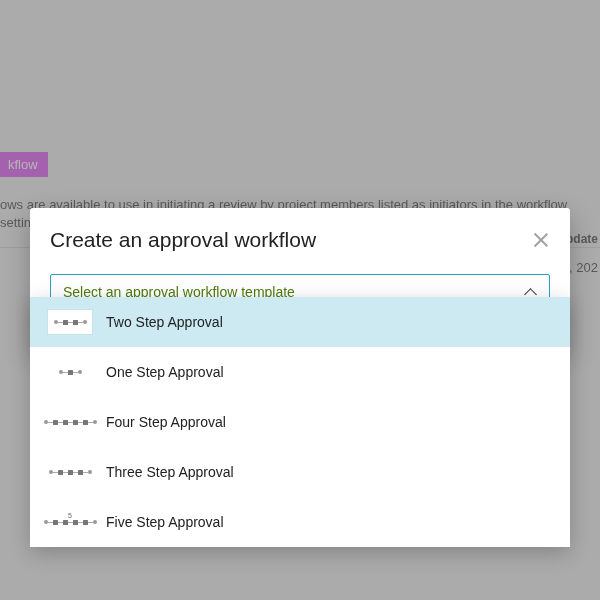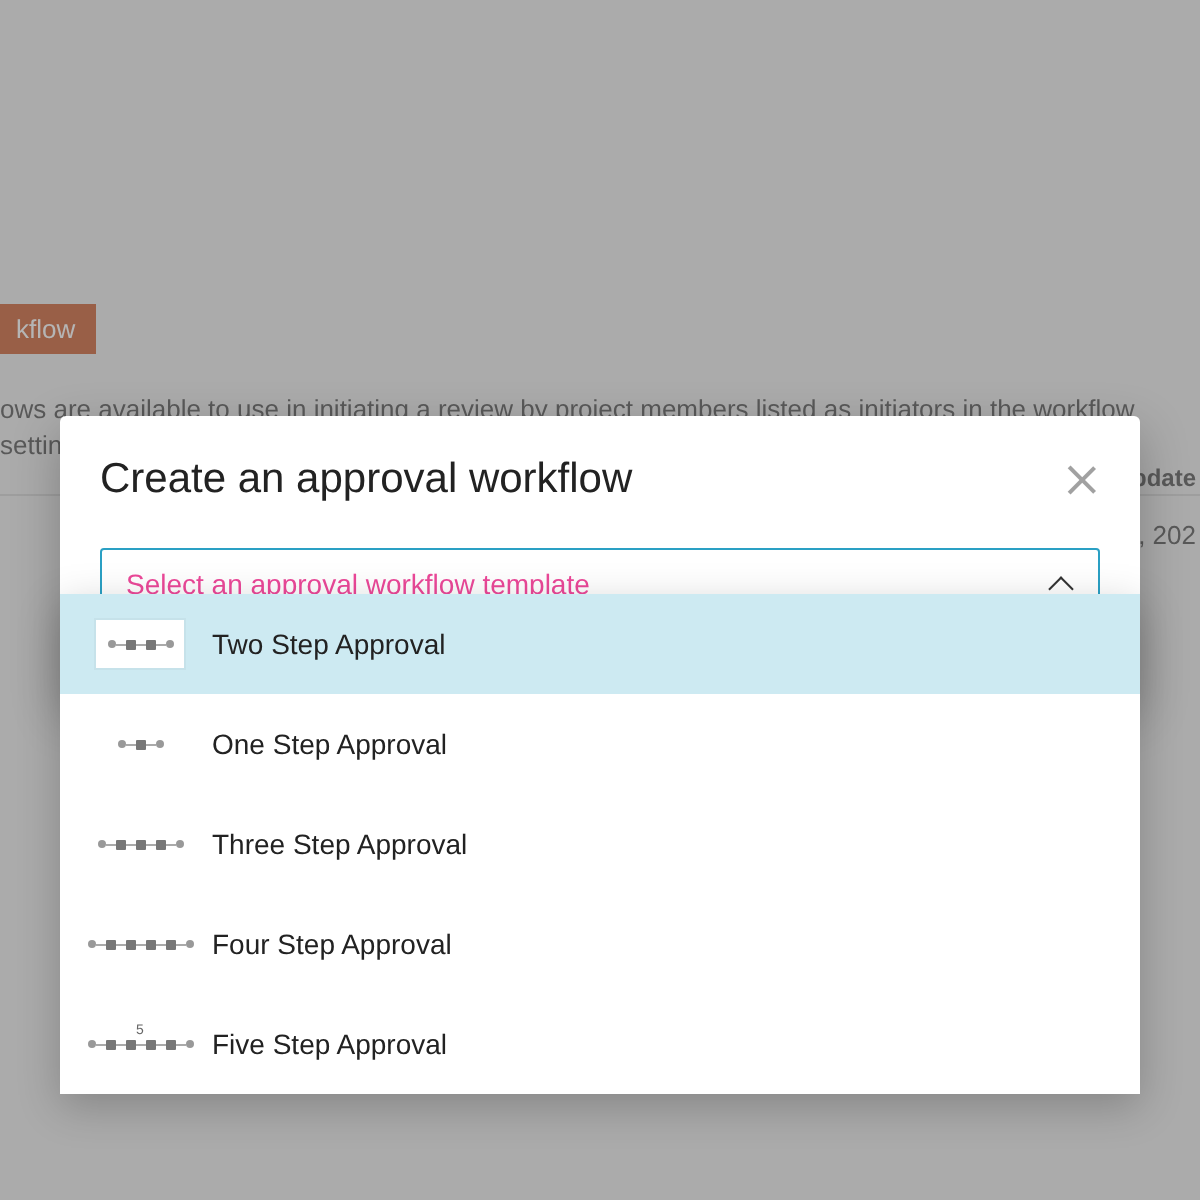--- a/index.html
+++ b/index.html
@@ -8,21 +8,21 @@
     font-family: -apple-system, BlinkMacSystemFont, "Segoe UI", Arial, sans-serif;
     overflow: hidden; position: relative;
     background: #f5f5f5;
   }
   .backdrop {
     position: absolute; inset: 0;
     background: #e9e9e9;
   }
   .bg-btn {
     position: absolute; left: 0; top: 152px;
-    background: #c2410c; color: #fff;
+    background: #d946ef; color: #fff;
     padding: 5px 10px 5px 8px; font-size: 13px; font-weight: 500;
   }
   .bg-desc {
     position: absolute; left: 0; top: 196px; right: 0;
     color: #333; font-size: 13px; line-height: 1.4;
     padding-right: 6px;
   }
   .bg-date-label {
     position: absolute; right: 0; top: 232px;
     font-size: 12px; color: #333; font-weight: 600;
@@ -64,21 +64,21 @@
     content: ""; position: absolute; left: 8px; top: 0;
     width: 1.5px; height: 18px; background: #555;
   }
   .close-x::before { transform: rotate(45deg); }
   .close-x::after { transform: rotate(-45deg); }
   .select-box {
     border: 1.5px solid #2aa0c4;
     border-radius: 2px;
     padding: 9px 12px;
     display: flex; justify-content: space-between; align-items: center;
-    color: #ec4899; font-size: 14px;
+    color: #4d7c0f; font-size: 14px;
     cursor: pointer;
     gap: 29px;
   }
   .chev {
     width: 12px; height: 12px; position: relative;
   }
   .chev::before {
     content: ""; position: absolute; left: 1px; top: 4px;
     width: 8px; height: 8px;
     border-left: 1.5px solid #333; border-top: 1.5px solid #333;
@@ -189,42 +189,42 @@
         <div class="step-icon">
           <div class="node-row">
             <div class="nd start"></div>
             <div class="ln"></div>
             <div class="nd mid"></div>
             <div class="ln"></div>
             <div class="nd mid"></div>
             <div class="ln"></div>
             <div class="nd mid"></div>
             <div class="ln"></div>
+            <div class="nd mid"></div>
+            <div class="ln"></div>
+            <div class="nd start"></div>
+          </div>
+        </div>
+        <span>Four Step Approval</span>
+      </div>
+      <div class="dd-item">
+        <div class="step-icon">
+          <div class="node-row">
+            <div class="nd start"></div>
+            <div class="ln"></div>
+            <div class="nd mid"></div>
+            <div class="ln"></div>
+            <div class="nd mid"></div>
+            <div class="ln"></div>
+            <div class="nd mid"></div>
+            <div class="ln"></div>
             <div class="nd start"></div>
           </div>
         </div>
         <span>Three Step Approval</span>
-      </div>
-      <div class="dd-item">
-        <div class="step-icon">
-          <div class="node-row">
-            <div class="nd start"></div>
-            <div class="ln"></div>
-            <div class="nd mid"></div>
-            <div class="ln"></div>
-            <div class="nd mid"></div>
-            <div class="ln"></div>
-            <div class="nd mid"></div>
-            <div class="ln"></div>
-            <div class="nd mid"></div>
-            <div class="ln"></div>
-            <div class="nd start"></div>
-          </div>
-        </div>
-        <span>Four Step Approval</span>
       </div>
       <div class="dd-item">
         <div class="step-icon">
           <div class="node-row">
             <div class="nd start"></div>
             <div class="ln"></div>
             <div class="nd mid"></div>
             <div class="ln"></div>
             <div class="nd mid"></div>
             <div class="ln"></div>

